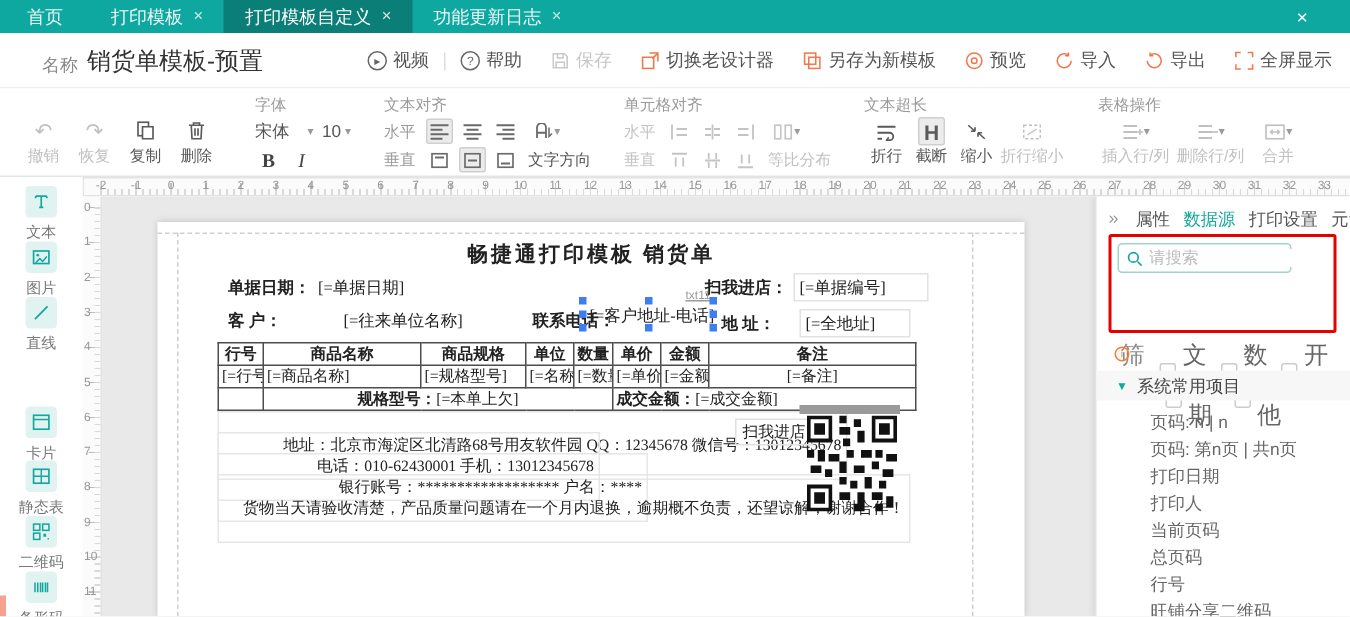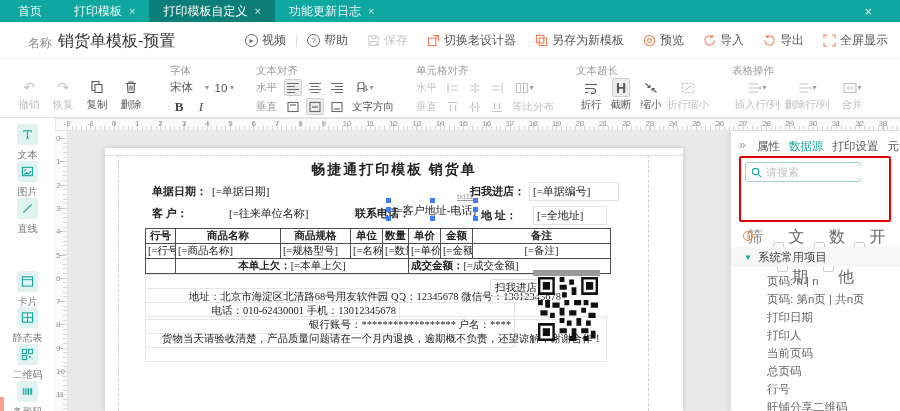--- a/index.html
+++ b/index.html
@@ -629,29 +629,29 @@
           <td>[=商品名称]</td>
           <td>[=规格型号]</td>
           <td>[=名称]</td>
           <td>[=数量]</td>
           <td>[=单价]</td>
           <td>[=金额]</td>
           <td class="c">[=备注]</td>
         </tr>
         <tr>
           <td></td>
-          <td colspan="4" class="c"><b>本单上欠：</b><span>[=本单上欠]</span></td>
+          <td colspan="4" class="c"><b>规格型号：</b><span>[=本单上欠]</span></td>
           <td colspan="3"><b>成交金额：</b><span>[=成交金额]</span></td>
         </tr>
       </tbody>
         </table>
 
       <div class="fline boxed" style="top:126px;width:420px;">地址：北京市海淀区北清路68号用友软件园 QQ：12345678 微信号：13012345678</div>
       <div class="fline boxed" style="top:140px;width:255px;">电话：010-62430001 手机：13012345678</div>
-      <div class="fline boxed" style="top:154px;width:370px;">银行账号：****************** 户名：****</div>
+      <div class="fline boxed" style="top:154px;width:287px;">银行账号：****************** 户名：****</div>
       <div class="fline boxed" style="top:168px;width:462px;">货物当天请验收清楚，产品质量问题请在一个月内退换，逾期概不负责，还望谅解，谢谢合作！</div>
 
       <span class="scan">扫我进店</span>
       <div class="qr-bar"></div>
       <div class="qr">
         <svg viewBox="0 0 25 25" width="60" height="64" preserveAspectRatio="none">
           <path fill="#111" d="M0 0h7v7H0zM18 0h7v7h-7zM0 18h7v7H0z"></path>
           <path fill="#fff" d="M1 1h5v5H1zM19 1h5v5h-5zM1 19h5v5H1z"></path>
           <path fill="#111" d="M2 2h3v3H2zM20 2h3v3h-3zM2 20h3v3H2z"></path>
           <path fill="#111" d="M9 0h2v2H9zM13 1h2v2h-2zM9 3h3v2H9zM14 4h2v3h-2zM10 6h2v2h-2zM0 9h2v2H0zM3 9h2v3H3zM6 10h3v2H6zM11 9h2v2h-2zM15 9h3v2h-3zM19 9h2v2h-2zM22 10h3v2h-3zM1 13h3v2H1zM5 14h2v2H5zM9 12h2v3H9zM13 13h3v2h-3zM18 12h2v2h-2zM21 14h3v2h-3zM9 16h2v2H9zM12 17h2v2h-2zM16 16h2v3h-2zM20 17h2v2h-2zM9 20h3v2H9zM14 20h2v3h-2zM18 20h3v2h-3zM22 21h2v3h-2zM13 23h3v2h-3zM19 23h2v2h-2z"></path>

